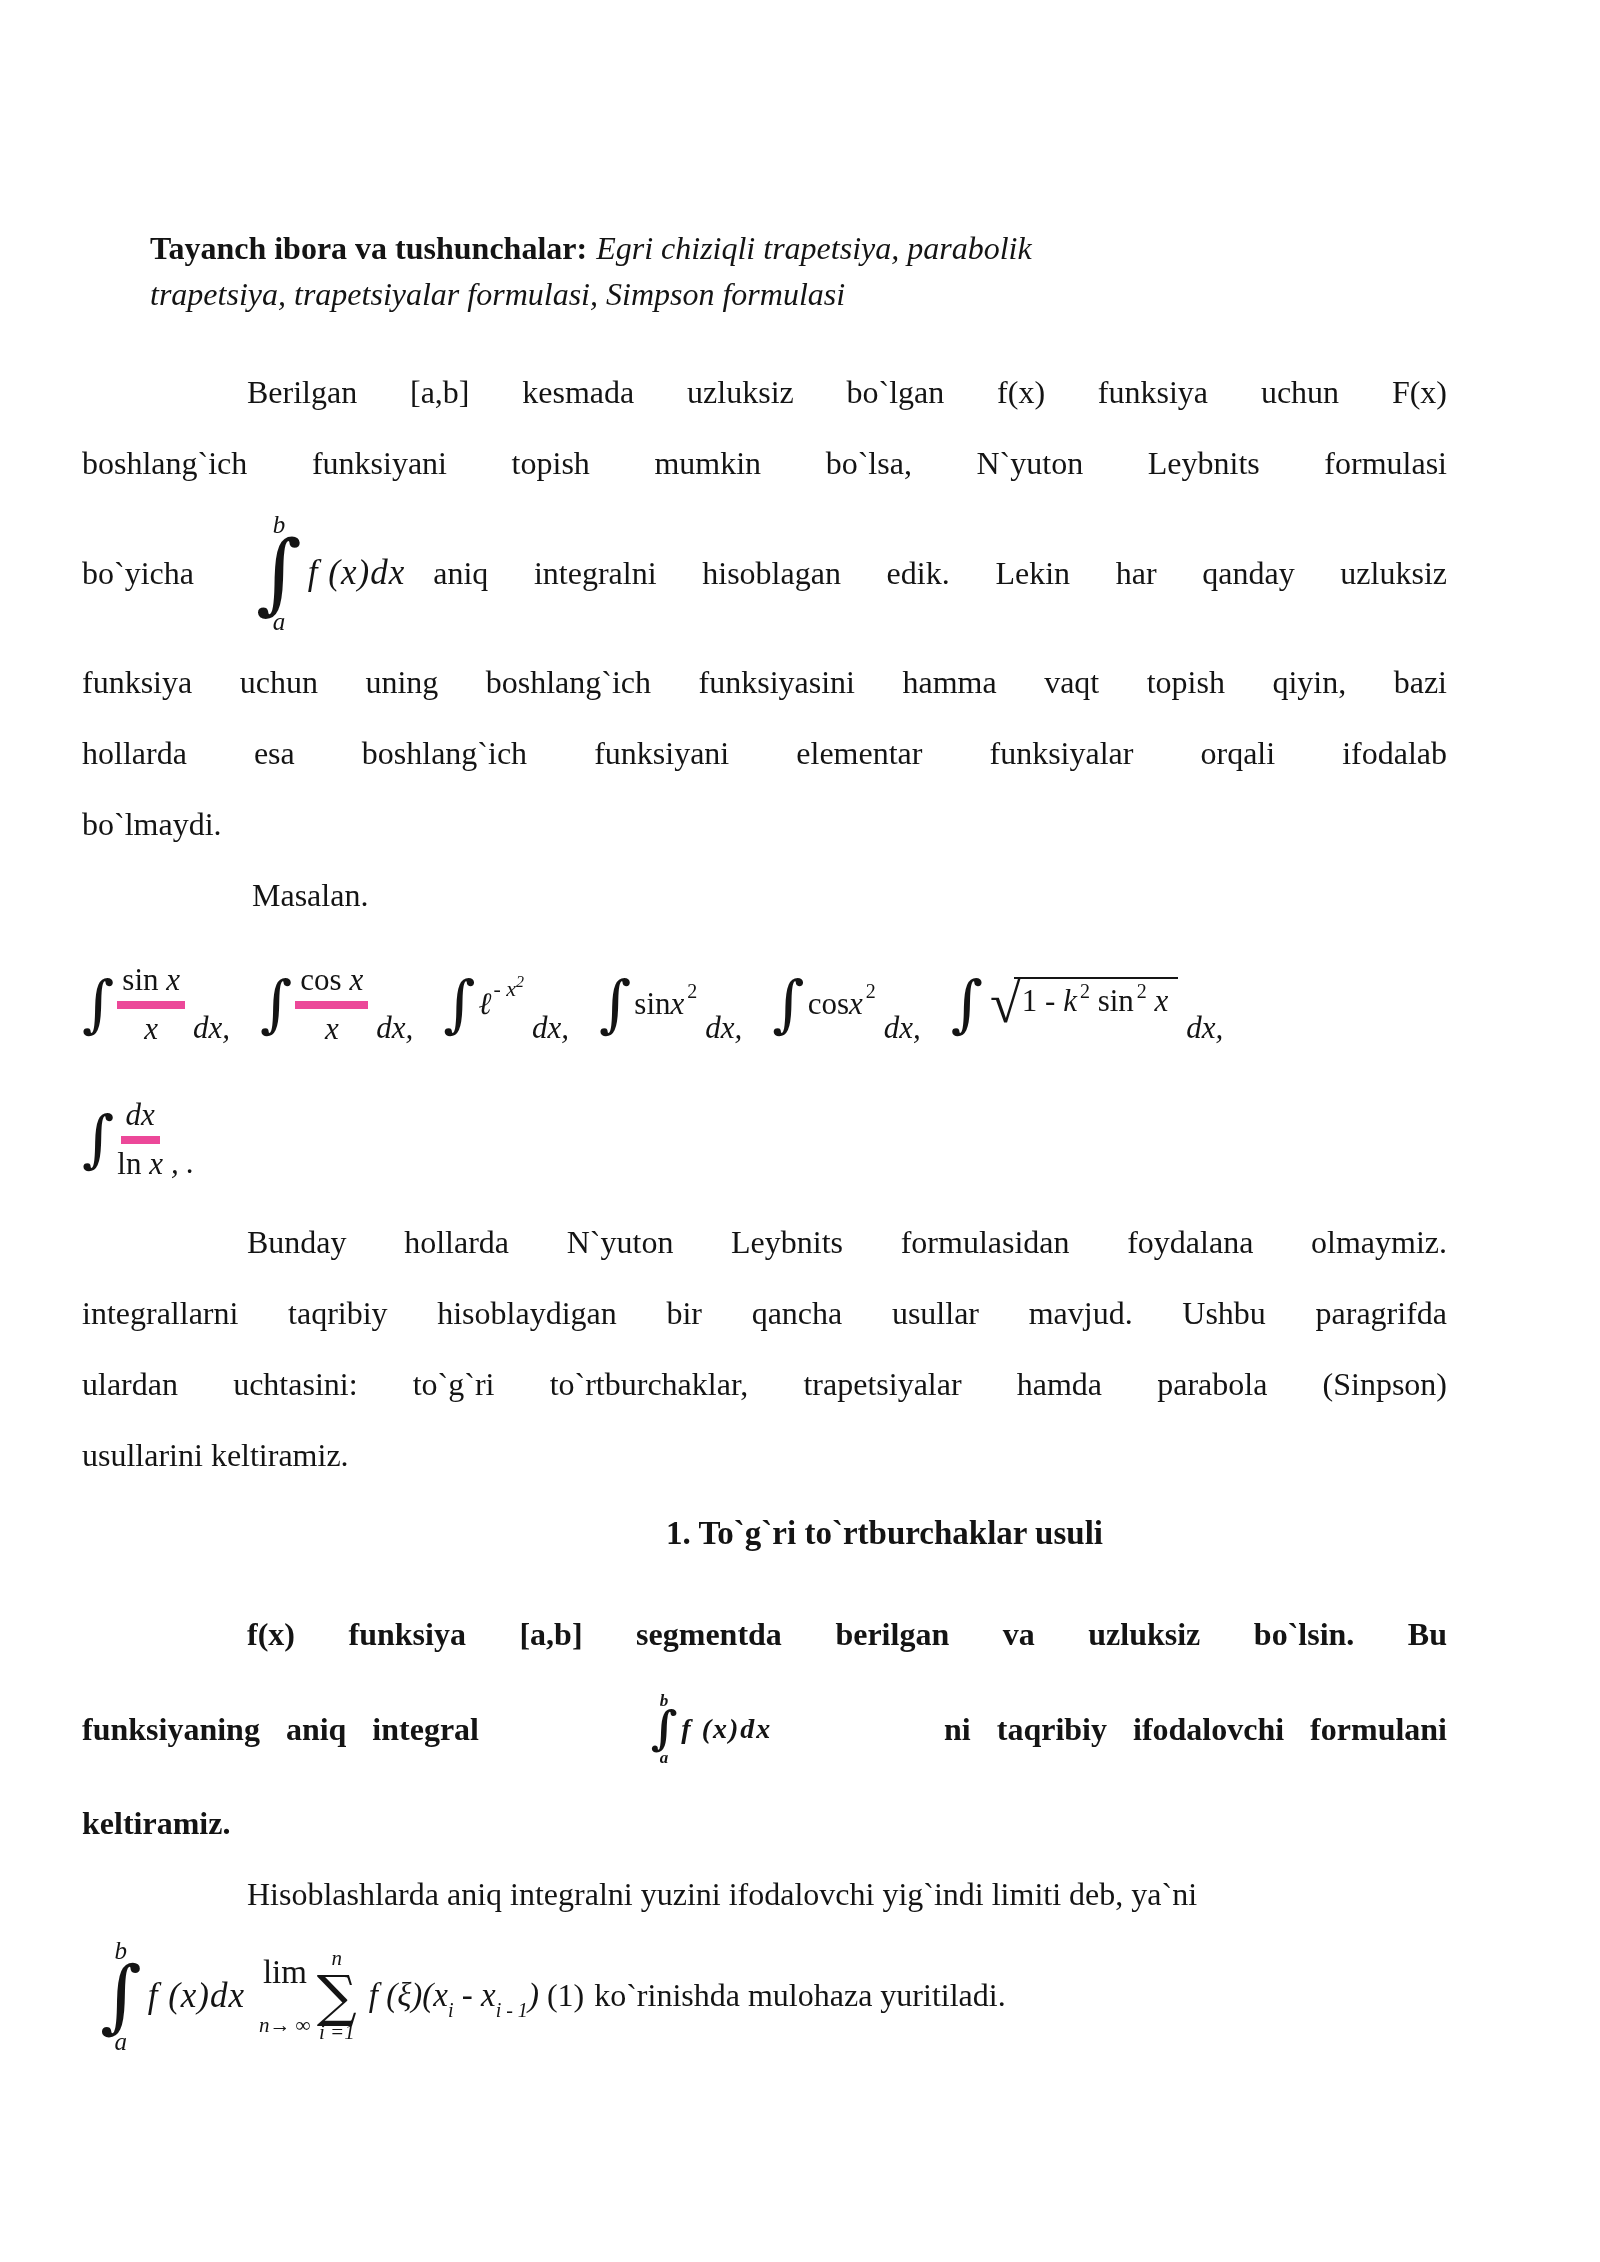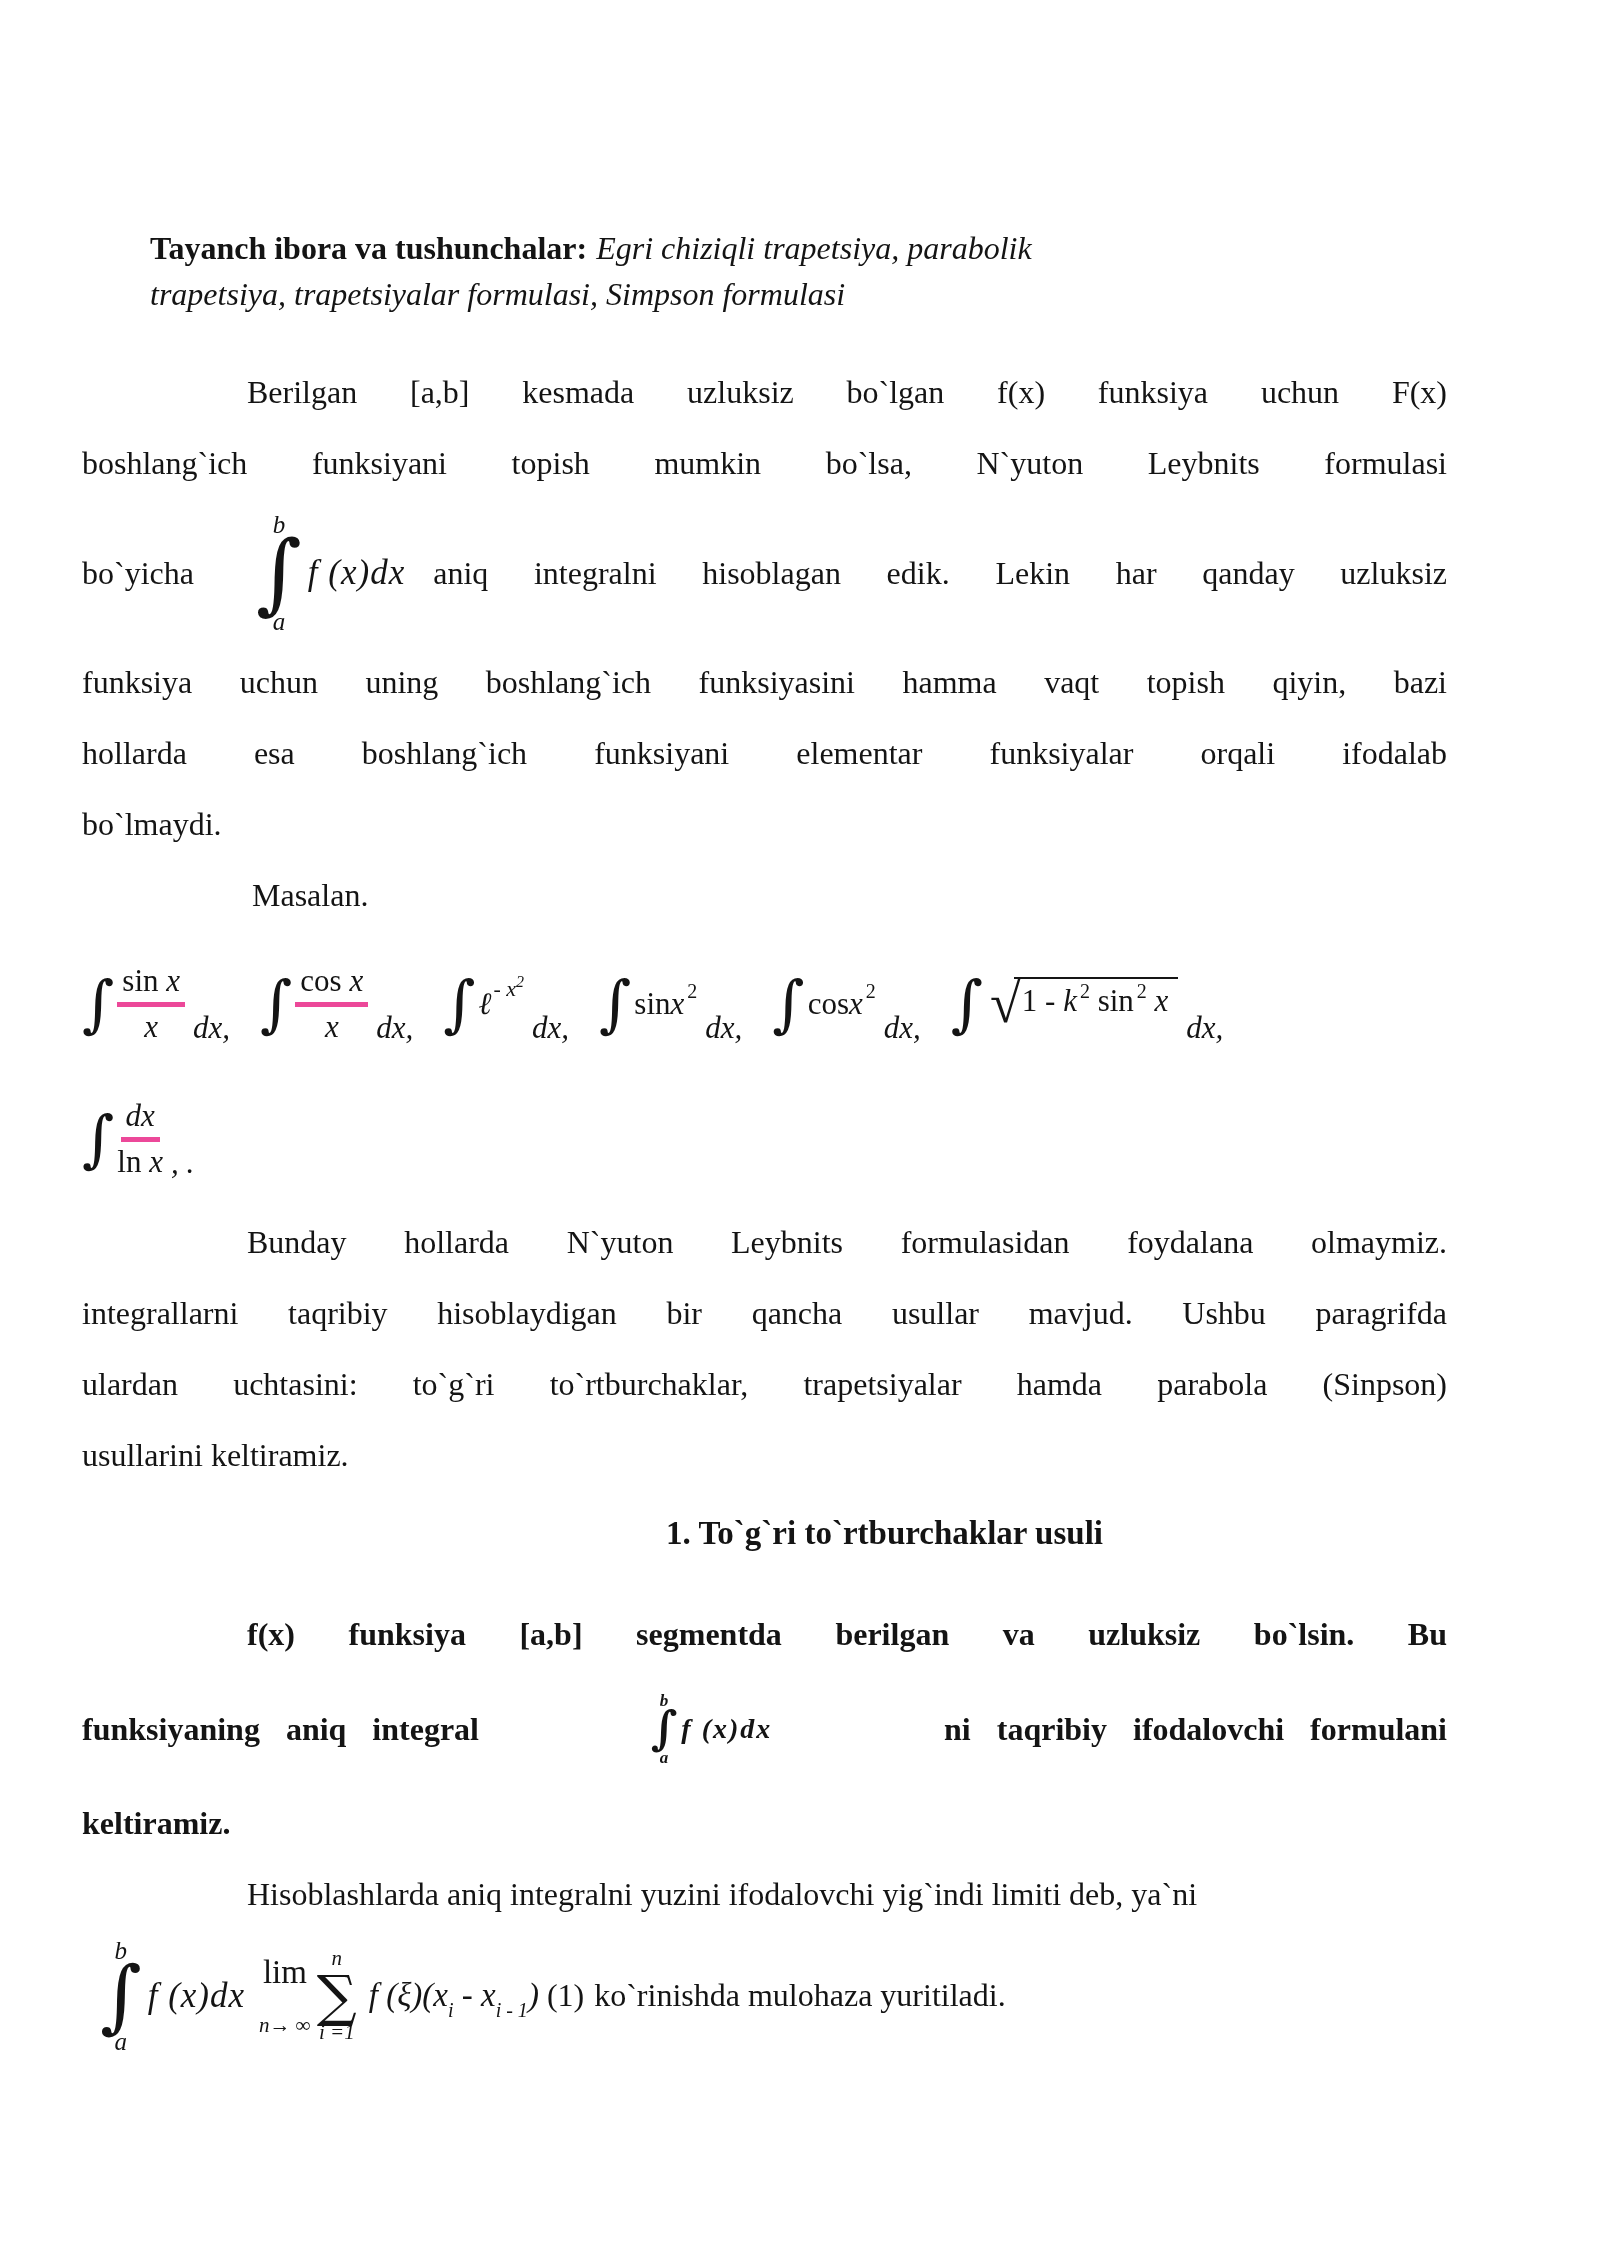--- a/index.html
+++ b/index.html
@@ -31,21 +31,21 @@
   .bigint .isign { font-size:88px; line-height:0.82; font-family:"DejaVu Serif", serif; }
   .fint-body { font-style:italic; font-size:35px; margin-left:6px; letter-spacing:1px; }
   .fline .suffix { flex:1; margin-left:28px; text-align:justify; text-align-last:justify; }
 
   
   .exrow { margin-top:10px; height:126px; display:flex; align-items:center; font-size:31px; gap:30px; }
   .exrow2 { margin-top:12px; height:120px; display:flex; align-items:center; font-size:31px; }
   .mitem { display:inline-flex; align-items:center; }
   .isign2 { font-size:62px; line-height:0.9; font-family:"DejaVu Serif", serif; margin-right:3px; }
   .frac { display:inline-flex; flex-direction:column; align-items:center; line-height:1.15; }
-  .frac .num { border-bottom:5px solid #ec4899; padding:0 5px 3px; }
+  .frac .num { border-bottom:8px solid #ec4899; padding:0 5px 3px; }
   .frac .den { padding-top:2px; }
   .tail { margin-left:8px;margin-top:48px; }
   .sp { font-size:20px; position:relative; top:-13px; margin-left:3px; }
   .expblock { position:relative; top:-15px; margin-left:2px; font-size:22px; font-style:italic; }
   .expsup { font-size:16px; position:relative; top:-9px; }
   .radical { display:inline-flex; align-items:flex-start; margin-left:4px; }
   .radsign { font-size:56px; line-height:0.95; margin-right:-7px; }
   .radbody { border-top:2.5px solid #151515; padding:4px 10px 0 8px; white-space:nowrap; }
 
   

